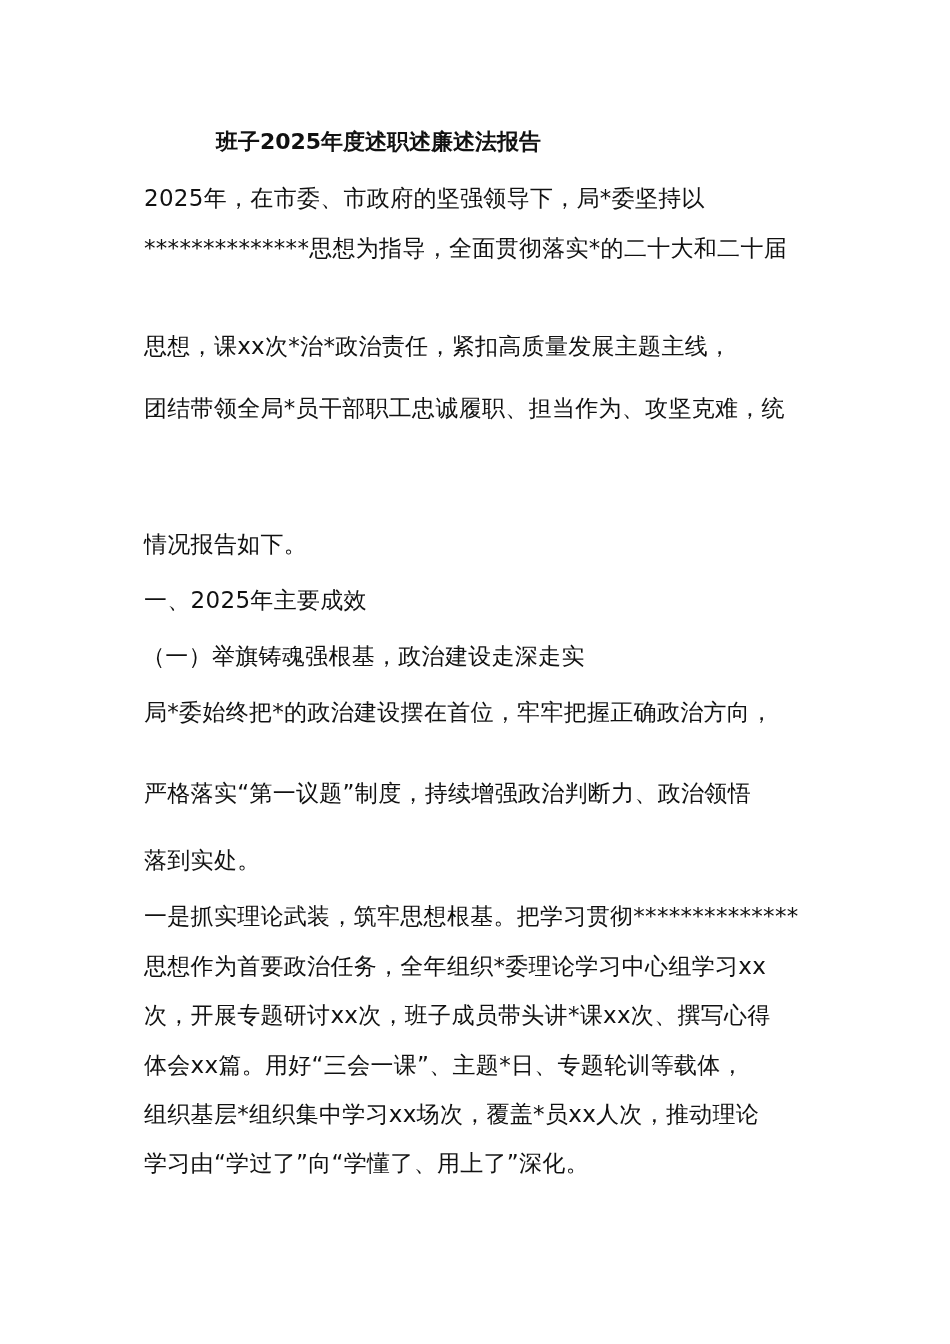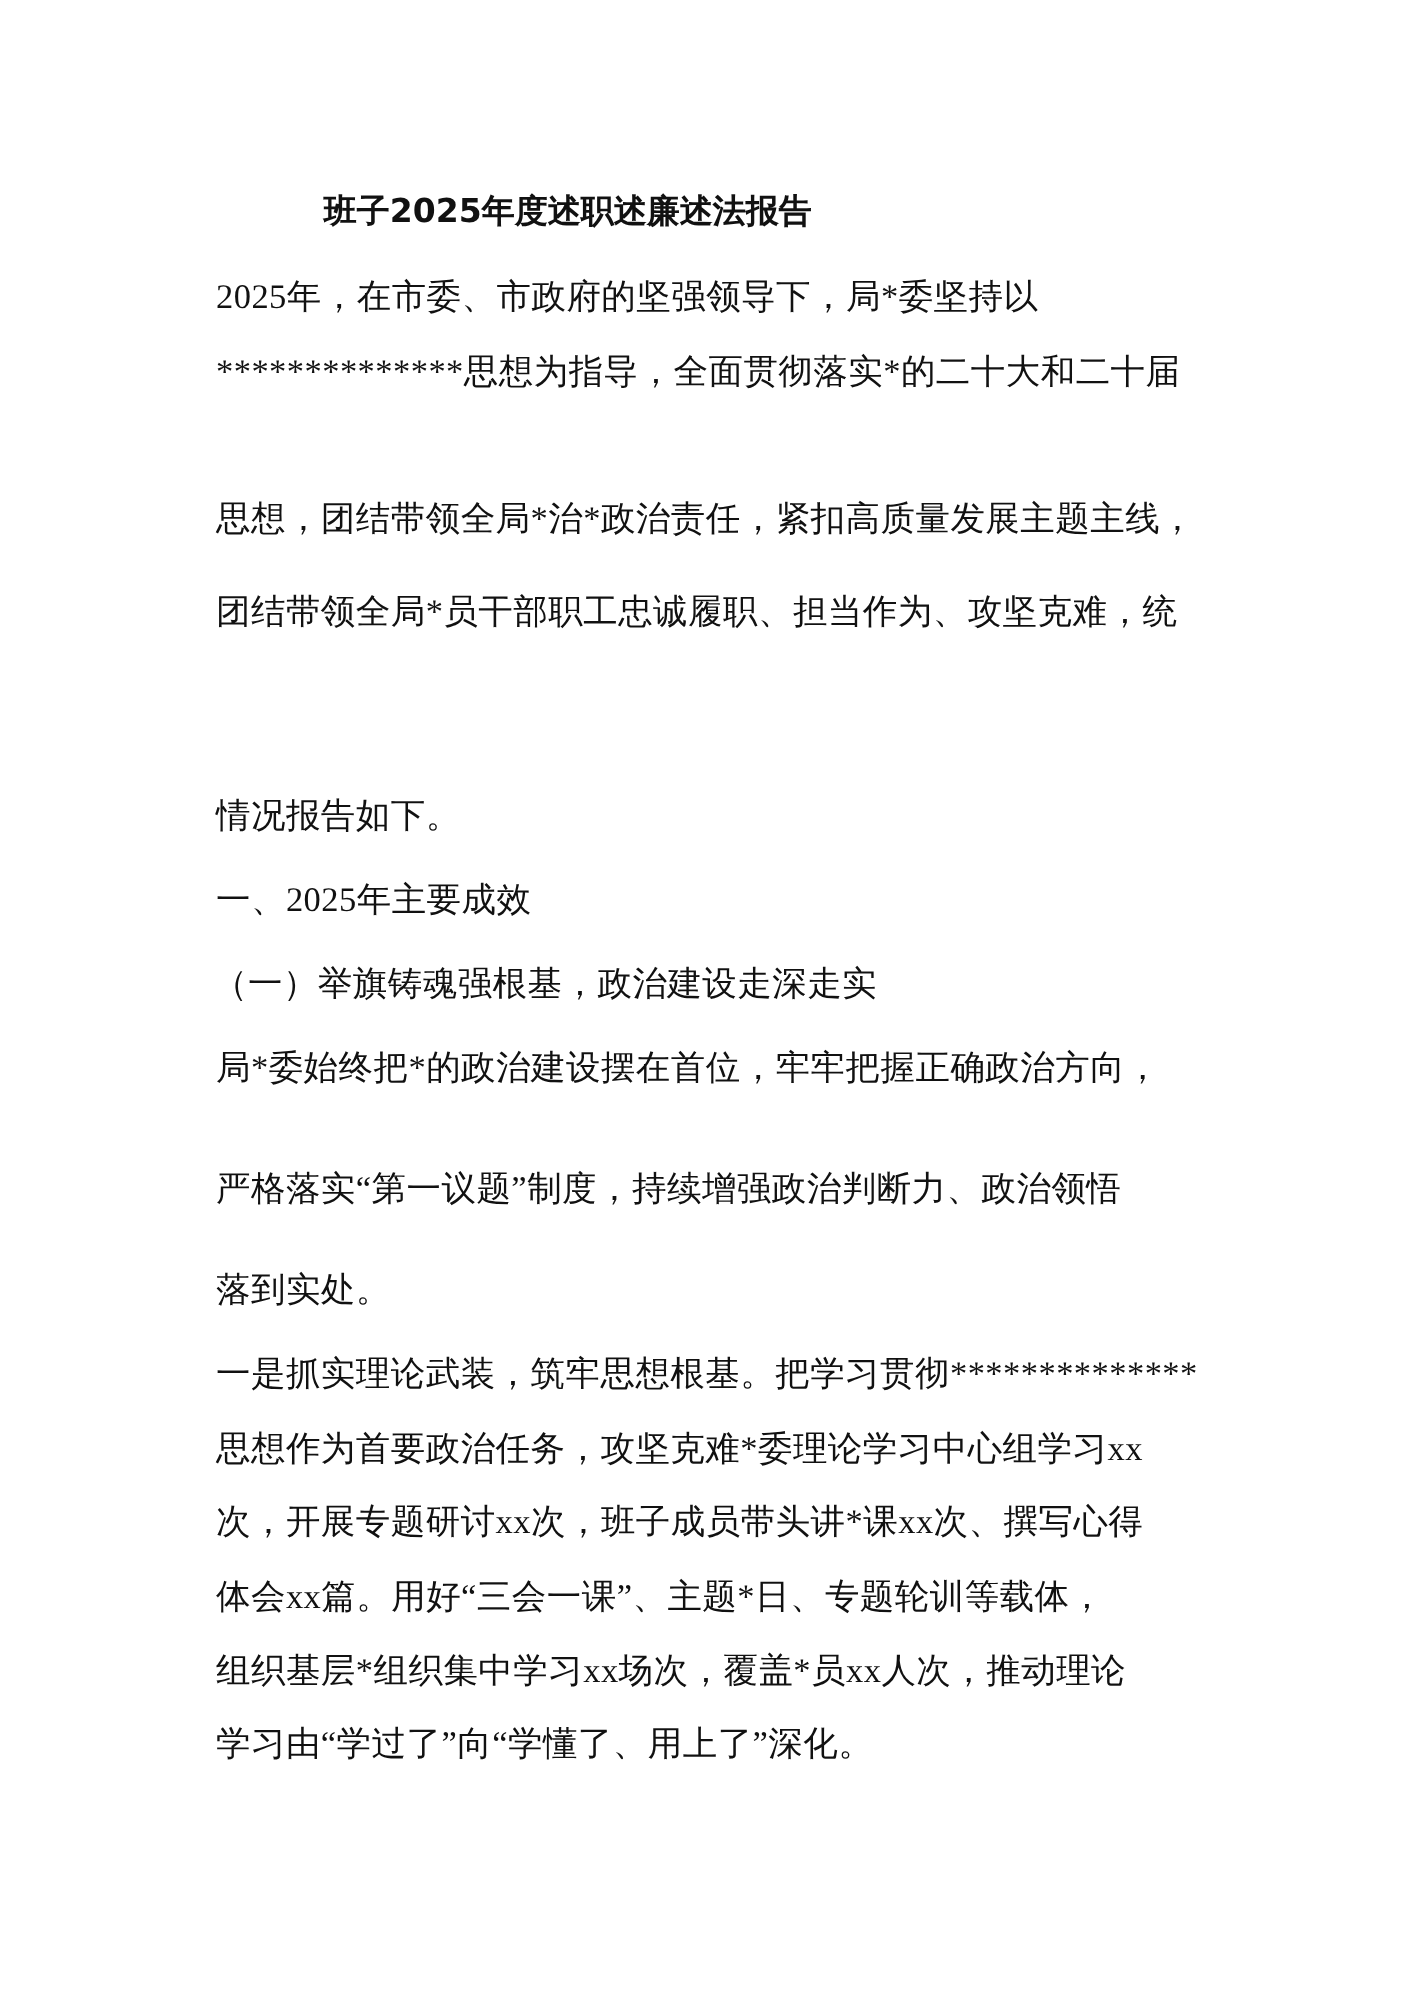--- a/index.html
+++ b/index.html
@@ -33,41 +33,40 @@
       line-height: 40px;
       letter-spacing: 0px;
     }
     .line {
       position: absolute;
       left: 144px;
       font-size: 23px;
       line-height: 40px;
       white-space: nowrap;
       letter-spacing: 0.3px;
-      font-family: Liberation Serif, serif;
     }
   </style>
 </head>
 <body>
 
 <div class="page">
   <div class="title">班子2025年度述职述廉述法报告</div>
 
   <div class="line" style="top:178px">2025年，在市委、市政府的坚强领导下，局*委坚持以</div>
   <div class="line" style="top:228px">**************思想为指导，全面贯彻落实*的二十大和二十届</div>
-  <div class="line" style="top:326px">思想，团结带领全局*治*政治责任，紧扣高质量发展主题主线，</div>
+  <div class="line" style="top:326px">思想，课xx次*治*政治责任，紧扣高质量发展主题主线，</div>
   <div class="line" style="top:388px">团结带领全局*员干部职工忠诚履职、担当作为、攻坚克难，统</div>
   <div class="line" style="top:524px">情况报告如下。</div>
 
   <div class="line" style="top:580px">一、2025年主要成效</div>
   <div class="line" style="top:636px; left:142px">（一）举旗铸魂强根基，政治建设走深走实</div>
 
   <div class="line" style="top:692px">局*委始终把*的政治建设摆在首位，牢牢把握正确政治方向，</div>
   <div class="line" style="top:773px">严格落实“第一议题”制度，持续增强政治判断力、政治领悟</div>
   <div class="line" style="top:840px">落到实处。</div>
 
   <div class="line" style="top:896px">一是抓实理论武装，筑牢思想根基。把学习贯彻**************</div>
-  <div class="line" style="top:946px">思想作为首要政治任务，攻坚克难*委理论学习中心组学习xx</div>
+  <div class="line" style="top:946px">思想作为首要政治任务，全年组织*委理论学习中心组学习xx</div>
   <div class="line" style="top:995px">次，开展专题研讨xx次，班子成员带头讲*课xx次、撰写心得</div>
   <div class="line" style="top:1045px">体会xx篇。用好“三会一课”、主题*日、专题轮训等载体，</div>
   <div class="line" style="top:1094px">组织基层*组织集中学习xx场次，覆盖*员xx人次，推动理论</div>
   <div class="line" style="top:1143px">学习由“学过了”向“学懂了、用上了”深化。</div>
 </div>
 
 </body></html>

